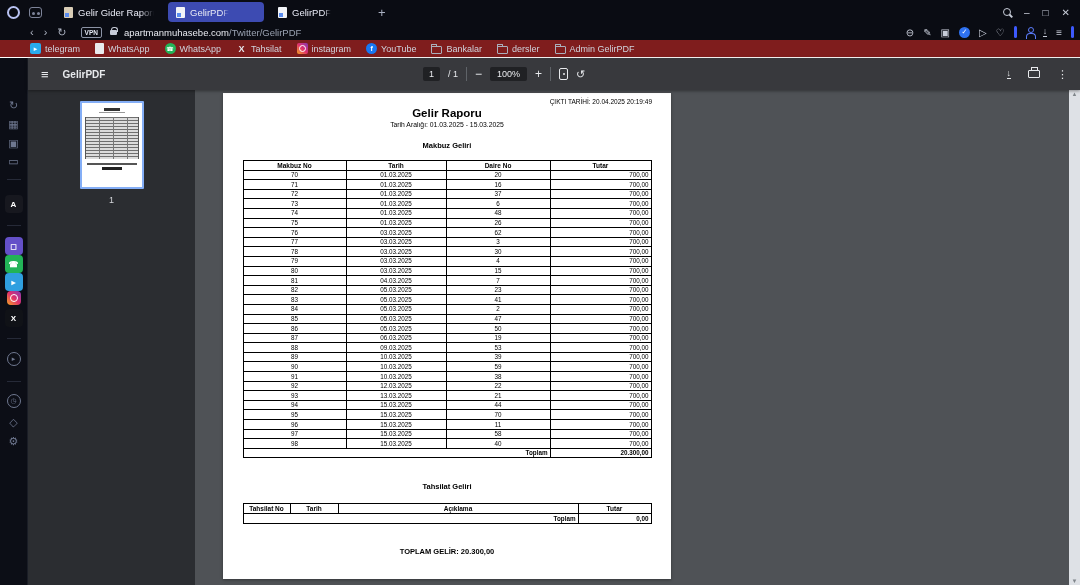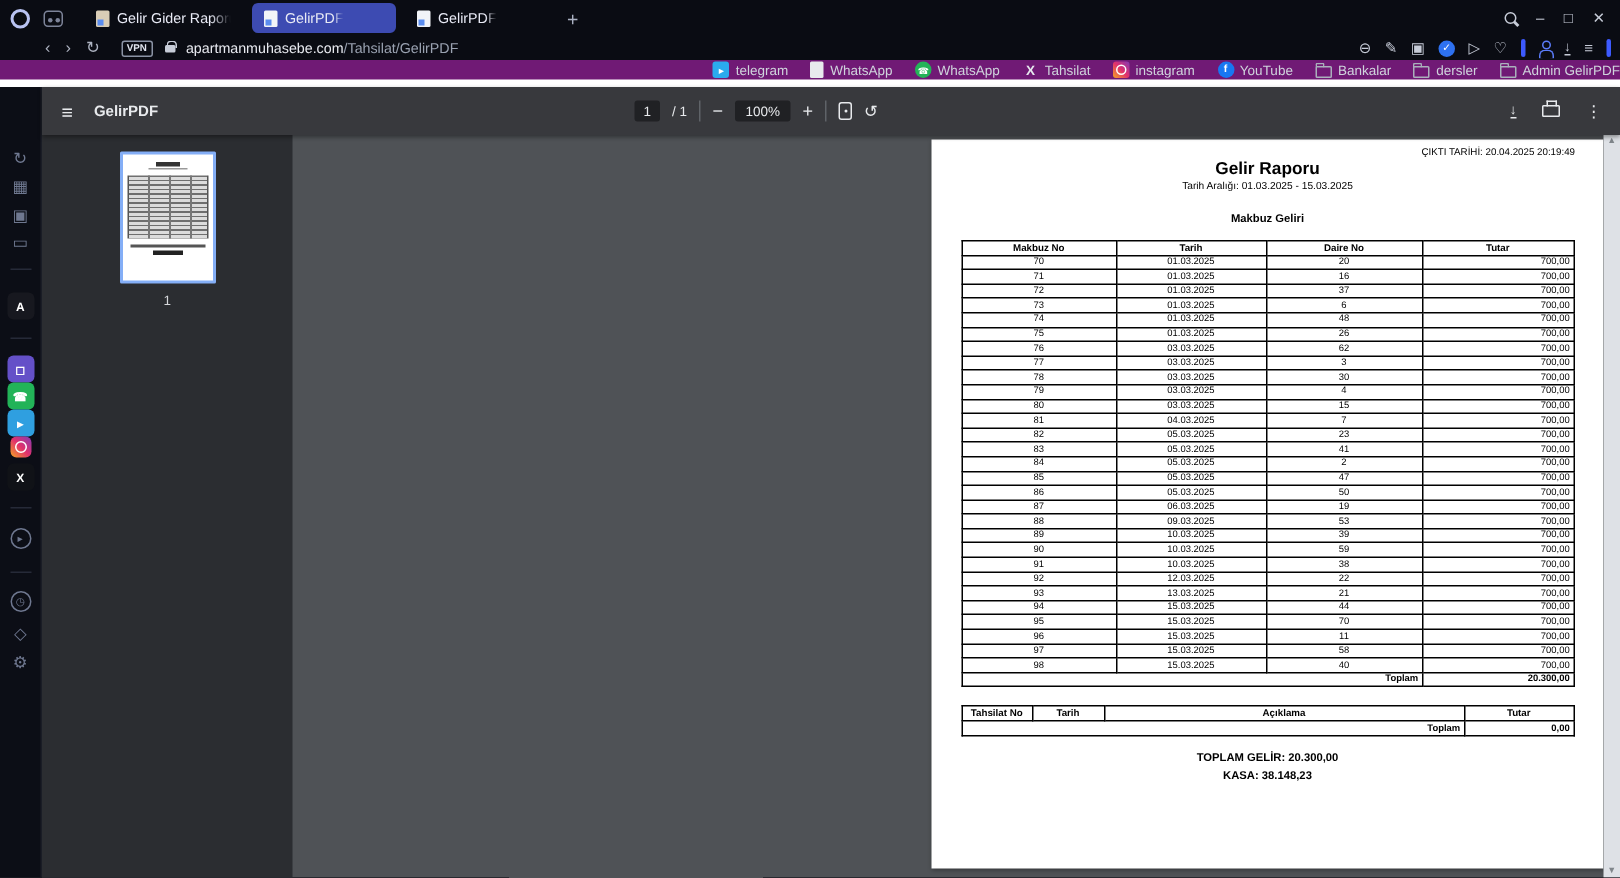--- a/index.html
+++ b/index.html
@@ -32,21 +32,21 @@
   .url{font-size:9.5px;color:#9aa2b1;}
   .url b{color:#e8eaf0;font-weight:normal;}
   .addr-right{margin-left:auto;display:flex;align-items:center;gap:9px;margin-right:6px;font-size:10px;}
   .shield{width:11px;height:11px;border-radius:50%;background:#2e71f0;color:#fff;font-size:7px;display:flex;align-items:center;justify-content:center;}
   .bluebar{width:3px;height:12px;background:#3d5afe;border-radius:2px;}
   .person{width:8px;height:8px;position:relative;margin-top:3px;}
   .person::before{content:"";position:absolute;left:2px;top:-3px;width:4px;height:4px;border:1.2px solid #5b7cfa;border-radius:50%;}
   .person::after{content:"";position:absolute;left:0;top:3px;width:8px;height:5px;border:1.2px solid #5b7cfa;border-bottom:none;border-radius:4px 4px 0 0;}
   .dl{font-size:9px;line-height:1;border-bottom:1.2px solid currentColor;padding-bottom:0.5px;}
 
-  .bmbar{height:18px;display:flex;align-items:center;background:#701a75;color:#cfd3dc;padding-left:30px;gap:15px;font-size:9px;flex:0 0 auto;border-bottom:5px solid #ffffff;justify-content:flex-end;}
+  .bmbar{height:18px;display:flex;align-items:center;background:#7f1d1d;color:#cfd3dc;padding-left:30px;gap:15px;font-size:9px;flex:0 0 auto;border-bottom:1px solid #ffffff;}
   .bm{display:flex;align-items:center;gap:4px;white-space:nowrap;}
   .bmi{width:11px;height:11px;border-radius:2px;display:inline-flex;align-items:center;justify-content:center;font-size:7px;flex:0 0 auto;}
   .bmi.tg{background:#2aabee;color:#fff;}
   .bmi.doc{width:9px;background:#e8eaed;border-radius:1px;}
   .bmi.wa{background:#24b358;border-radius:50%;color:#fff;font-size:6px;}
   .bmi.tw{color:#e6e8ee;font-weight:bold;font-size:9px;}
   .bmi.ig{background:linear-gradient(45deg,#f5a623,#e1306c,#833ab4);position:relative;}
   .bmi.ig::after{content:"";width:5px;height:5px;border:1px solid #fff;border-radius:50%;}
   .bmi.fb{background:#1877f2;border-radius:50%;color:#fff;font-weight:bold;}
   .bmi.folder{width:11px;height:8px;border:1px solid #aab0bc;border-radius:1px;position:relative;margin-top:2px;}
@@ -86,35 +86,35 @@
   .mini-title{height:3px;width:16px;background:#333;margin:1px auto 1px;}
   .mini-sub{height:1px;width:26px;background:#999;margin:0 auto 4px;}
   .mini-table{height:42px;border-left:1px solid #555;border-right:1px solid #555;
     background:repeating-linear-gradient(to bottom,#6f6f6f 0 1px,#dcdcdc 1px 3px);position:relative;}
   .mini-table::before{content:"";position:absolute;inset:0;
     background:repeating-linear-gradient(to right,transparent 0 13px,#777 13px 14px);}
   .mini-foot{height:2px;margin:4px 2px 0;background:#555;}
   .mini-foot2{height:3px;width:20px;background:#222;margin:2px auto;}
   .thumblabel{margin-top:6px;color:#d5d7db;font-size:9px;}
 
-  .pagearea{flex:1;display:flex;justify-content:flex-end;align-items:flex-start;overflow:hidden;}
+  .pagearea{flex:1;display:flex;justify-content:flex-start;align-items:flex-start;overflow:hidden;padding-left:28px;}
   .page{width:448px;height:486px;background:#fff;margin-top:3px;position:relative;color:#000;box-shadow:0 1px 3px rgba(0,0,0,.35);}
   .printed{position:absolute;top:5px;right:19px;font-size:6.5px;}
   .rtitle{padding-top:14px;text-align:center;font-size:11.5px;font-weight:bold;}
   .rsub{text-align:center;font-size:6.8px;margin-top:2px;}
   .sectitle{margin-top:13px;text-align:center;font-size:7.5px;font-weight:bold;}
   .sectitle.second{margin-top:24px;}
   table.rep{border-collapse:collapse;width:408px;margin:10px auto 0;font-size:6.3px;table-layout:fixed;}
   table.rep th,table.rep td{border:1px solid #000;padding:0.5px 2px;text-align:center;line-height:7.6px;overflow:hidden;white-space:nowrap;}
   table.rep th{font-size:6.5px;font-weight:bold;}
   table.rep td.amt{text-align:right;}
   table.rep td.tlabel{text-align:right;font-weight:bold;}
   table.rep td.tval{font-weight:bold;}
   table.rep.t2{margin-top:12px;}
-  .sum{text-align:center;font-size:7.5px;font-weight:bold;margin-top:9px;}
+  .sum{text-align:center;font-size:7.5px;font-weight:bold;margin-top:23px;}
   .sum + .sum{margin-top:3px;}
 
   .vscroll{width:11px;background:#dee1e6;flex:0 0 auto;display:flex;flex-direction:column;justify-content:space-between;align-items:center;color:#80868b;font-size:6px;padding:1px 0;}
 </style>
 </head>
 <body>
 
 <div class="win">
 
   <div class="tabbar">
@@ -142,21 +142,21 @@
       <span>✕</span>
     </div>
   </div>
 
   <div class="addrbar">
     <span class="nav-ic">‹</span>
     <span class="nav-ic">›</span>
     <span class="nav-ic">↻</span>
     <span class="vpn">VPN</span>
     <span class="lock"></span>
-    <span class="url"><b>apartmanmuhasebe.com</b><span>/Tahsilat/GelirPDF</span></span>
+    <span class="url"><b>apartmanmuhasebe.com</b><span>/Twitter/GelirPDF</span></span>
     <span class="addr-right">
       <span>⊖</span>
       <span>✎</span>
       <span>▣</span>
       <span class="shield">✓</span>
       <span>▷</span>
       <span>♡</span>
       <span class="bluebar"></span>
       <span class="person"></span>
       <span class="dl">↓</span>
@@ -460,20 +460,21 @@
                     <td class="amt">700,00</td>
                   </tr>
                 </tbody>
                 <tfoot>
                   <tr>
                     <td colspan="3" class="tlabel">Toplam</td>
                     <td class="amt tval">20.300,00</td>
                   </tr>
                 </tfoot>
               </table>
+            <div class="sectitle second">Tahsilat Geliri</div>
             <table class="rep t2" id="t2">
               <colgroup>
                   <col style="width:47px">
                   <col style="width:48px">
                   <col style="width:240px">
                   <col style="width:73px">
                 </colgroup>
             <thead>
                   <tr>
                     <th>Tahsilat No</th>
@@ -484,21 +485,20 @@
                 </thead>
                 <tbody></tbody>
                 <tfoot>
                   <tr>
                     <td colspan="3" class="tlabel">Toplam</td>
                     <td class="amt tval">0,00</td>
                   </tr>
                 </tfoot>
               </table>
             <div class="sum">TOPLAM GELİR: 20.300,00</div>
-            <div class="sum">KASA: 38.148,23</div>
           </div>
         </div>
 
         <div class="vscroll">
           <span>▲</span>
           <span>▼</span>
         </div>
       </div>
     </div>
   </div>

